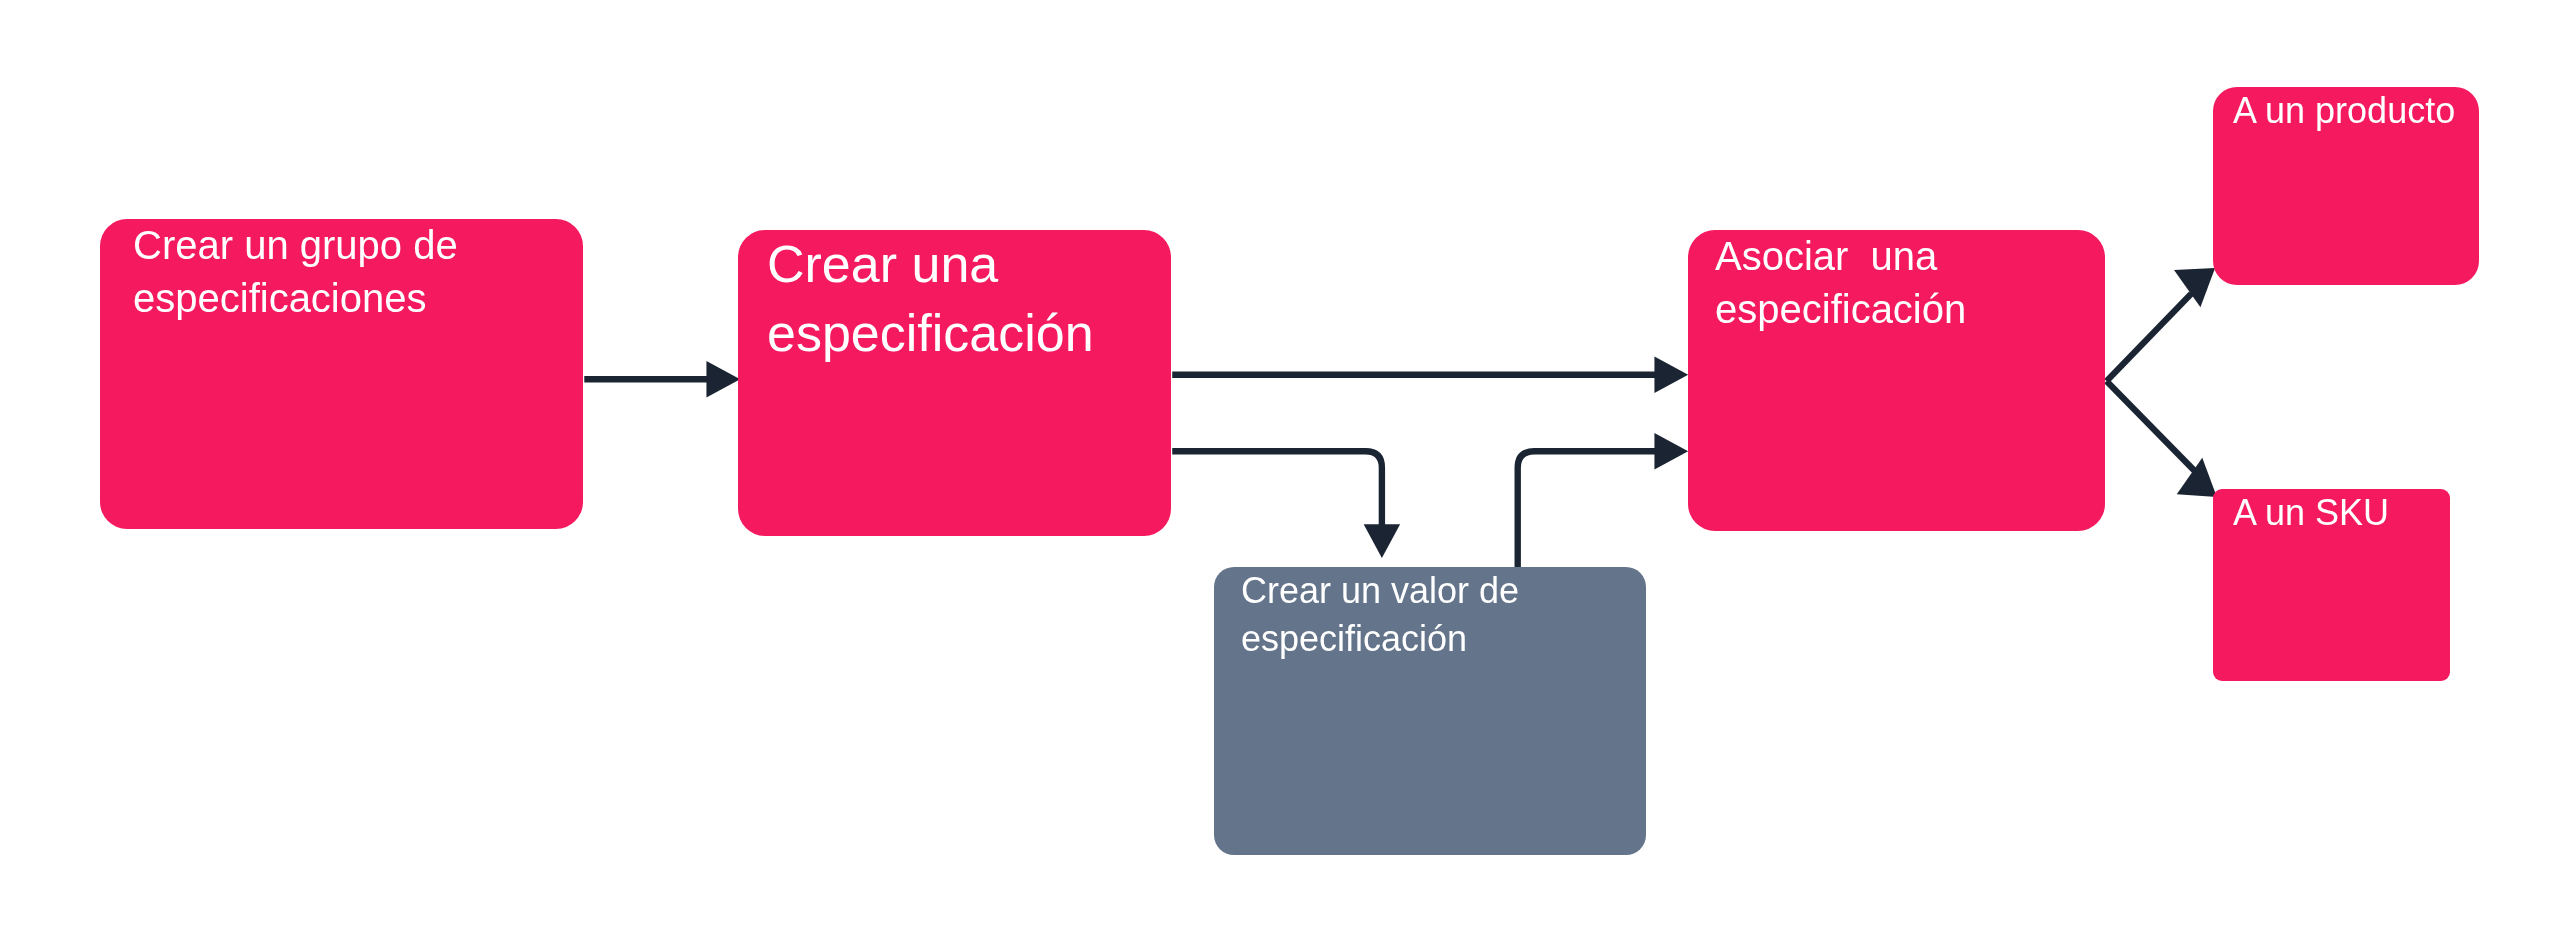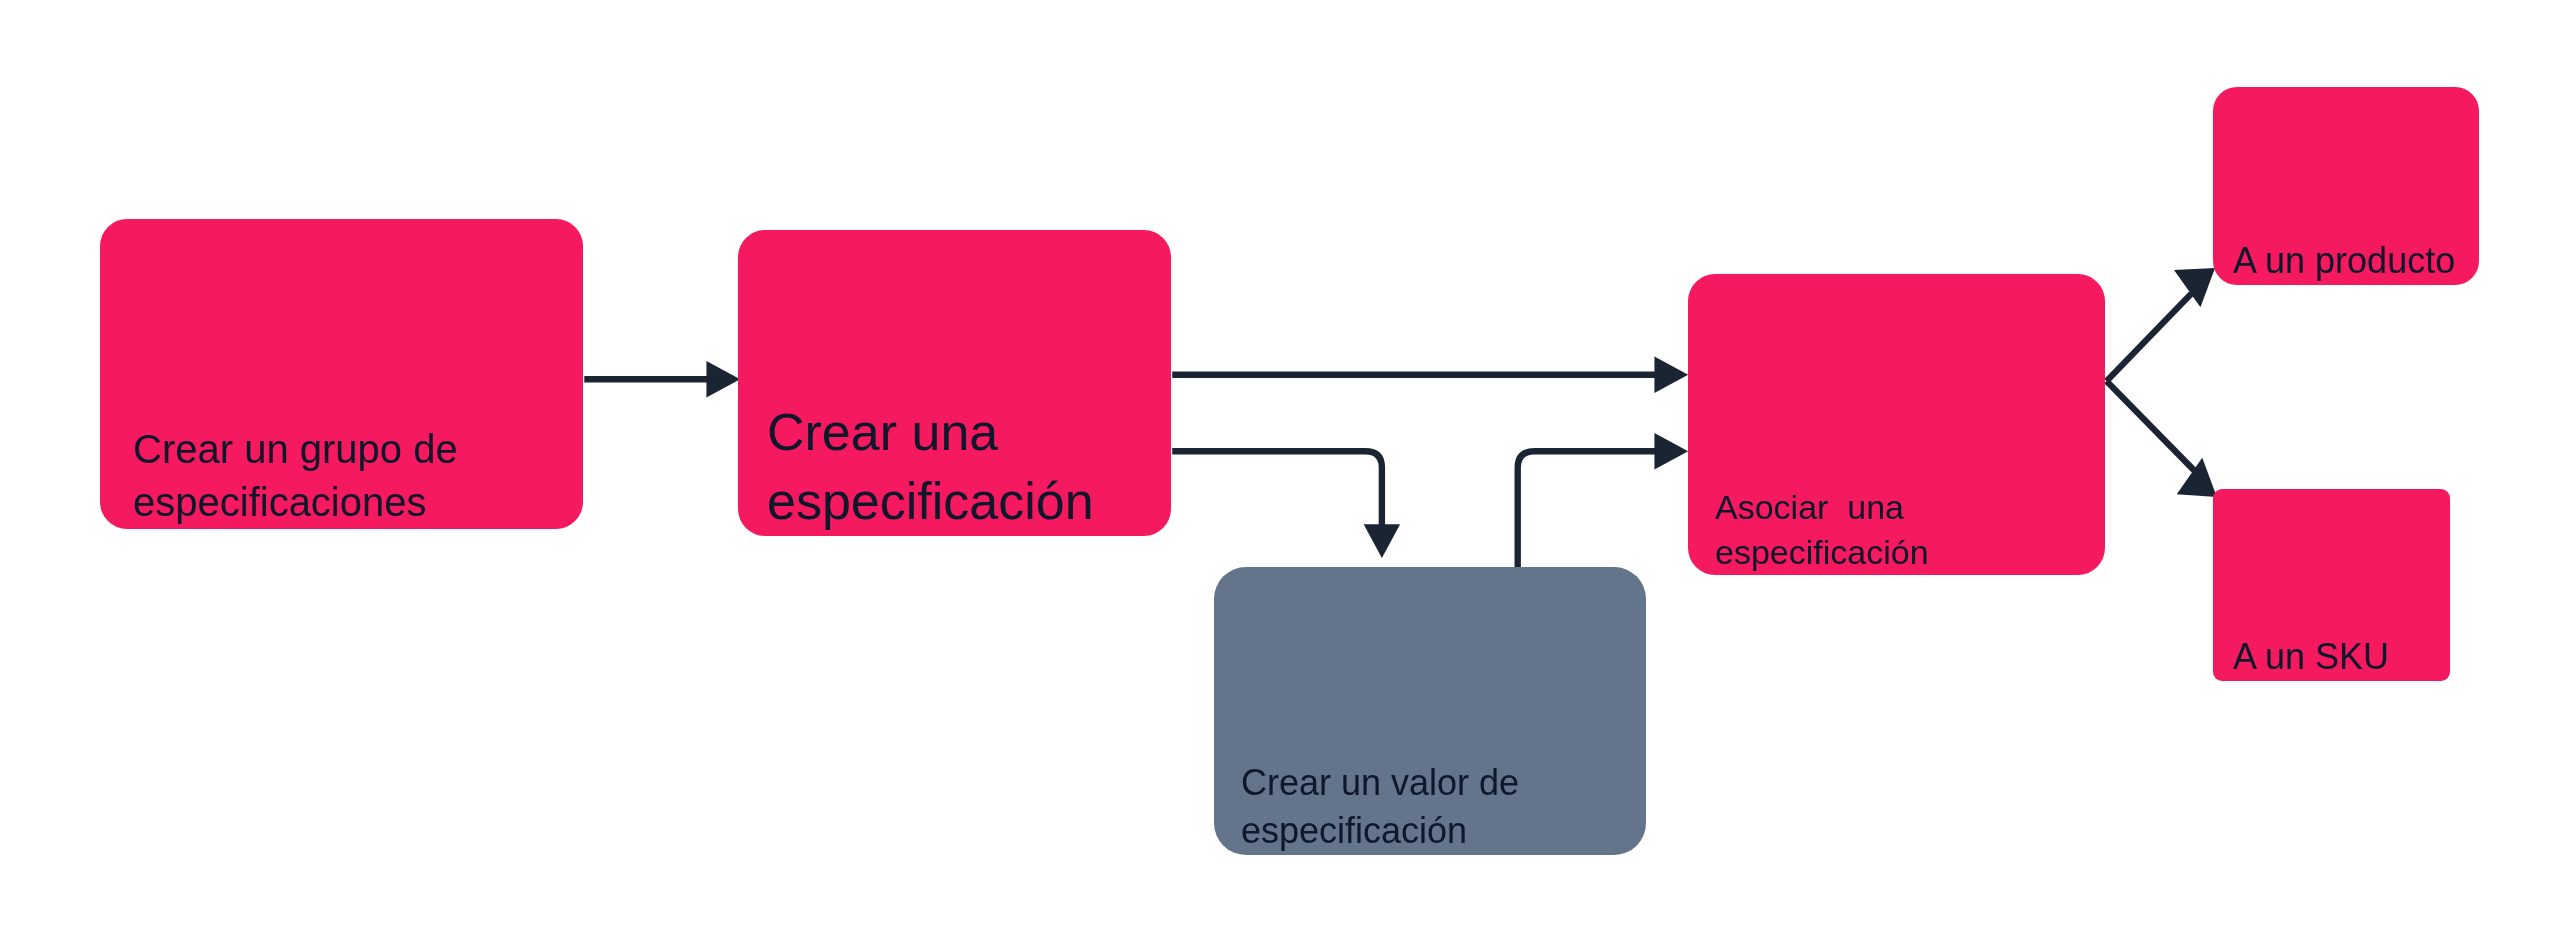--- a/index.html
+++ b/index.html
@@ -13,49 +13,49 @@
     height: 950px;
     background: #ffffff;
     overflow: hidden;
     font-family: "Liberation Sans", sans-serif;
   }
   .node {
     position: absolute;
     box-sizing: border-box;
     display: flex;
     flex-direction: column;
-    justify-content: flex-end;
+    justify-content: flex-start;
     align-items: flex-start;
     border-radius: 27px;
-    color: #0f172a;
+    color: #ffffff;
     font-family: "Liberation Sans", sans-serif;
     font-weight: 400;
     line-height: 1.33;
     white-space: pre-wrap;
     overflow-wrap: break-word;
   }
   .node.primary  { background: #F5195F; }
   .node.neutral  { background: #64748B; }
 
   
   #node-grupo {
     left: 100px;  top: 219px;  width: 483px; height: 310px;
     padding: 0 15px 0 33px;  font-size: 40px;
   }
   #node-especificacion {
     left: 738px;  top: 230px;  width: 433px; height: 306px;
     padding: 0 27px 0 29px;  font-size: 52px;
   }
   #node-valor {
     left: 1214px; top: 567px;  width: 432px; height: 288px;
-    padding: 0 25.5px 0 27px;  font-size: 36px;  border-radius: 32px;
+    padding: 0 25.5px 0 27px;  font-size: 36px;  border-radius: 20px;
   }
   #node-asociar {
     left: 1688px; top: 230px;  width: 417px; height: 301px;
-    padding: 0 25.5px 0 27px;  font-size: 34px; margin-top: 44px;
+    padding: 0 25.5px 0 27px;  font-size: 40px;
   }
   #node-producto {
     left: 2213px; top: 87px;   width: 266px; height: 198px;
     padding: 0 18px 0 20px;  font-size: 36px;  border-radius: 24px;
   }
   #node-sku {
     left: 2213px; top: 489px;  width: 237px; height: 192px;
     padding: 0 18px 0 20px;  font-size: 36px;  border-radius: 9px;
   }
 

